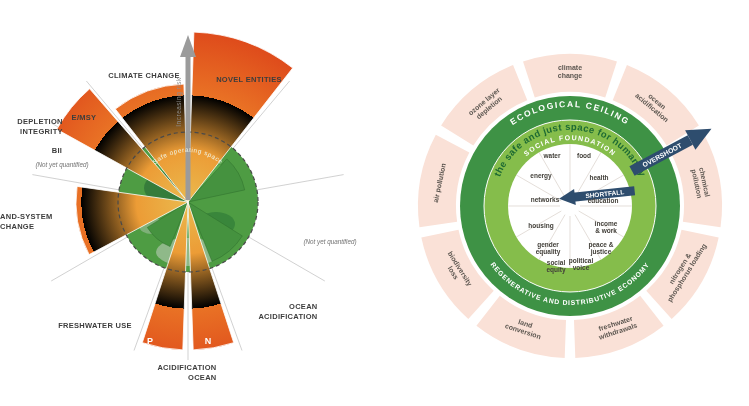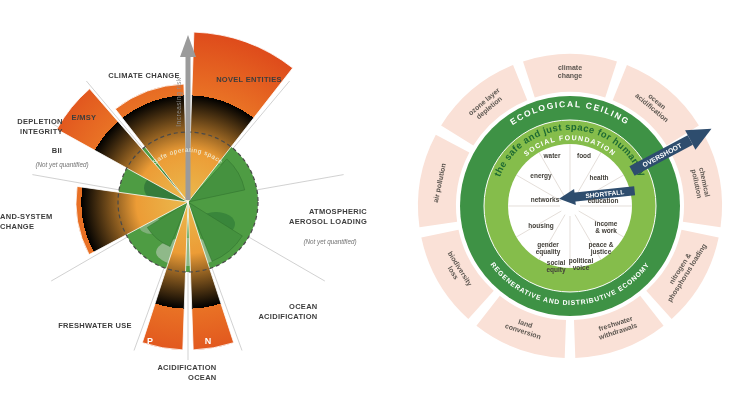--- a/index.html
+++ b/index.html
@@ -108,24 +108,20 @@
 
   <div class="pb-label" style="left:144px;top:76px">CLIMATE CHANGE</div>
   <div class="pb-label" style="left:249px;top:80px">NOVEL ENTITIES</div>
   <div class="pb-label" style="left:40px;top:127px">
     <div>DEPLETION</div>
     <div>INTEGRITY</div>
   </div>
   <div class="pb-label" style="left:84px;top:118px">E/MSY</div>
   <div class="pb-label" style="left:57px;top:151px">BII</div>
   <div class="pb-note" style="left:62px;top:164px">(Not yet quantified)</div>
-  <div class="pb-label" style="left:328px;top:217px">
-    <div>ATMOSPHERIC</div>
-    <div>AEROSOL LOADING</div>
-  </div>
   <div class="pb-note" style="left:330px;top:241px">(Not yet quantified)</div>
   <div class="pb-label left-edge" style="left:0px;top:222px">
     <div>AND-SYSTEM</div>
     <div>CHANGE</div>
   </div>
   <div class="pb-label" style="left:288px;top:312px">
     <div>OCEAN</div>
     <div>ACIDIFICATION</div>
   </div>
   <div class="pb-label" style="left:95px;top:326px">FRESHWATER USE</div>

